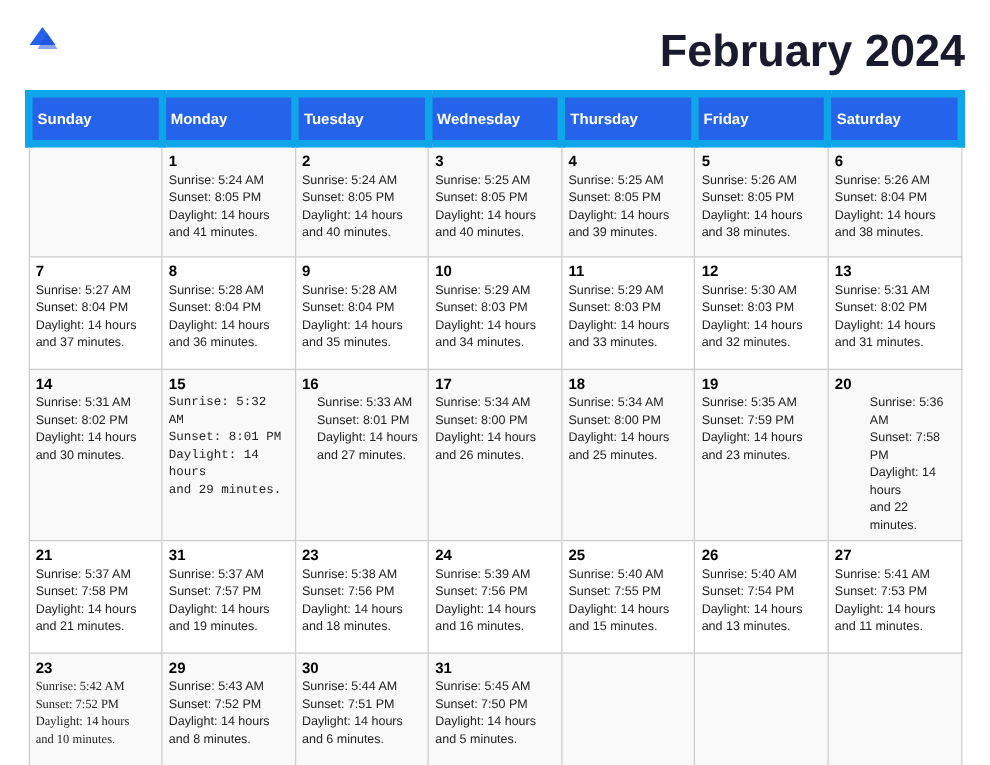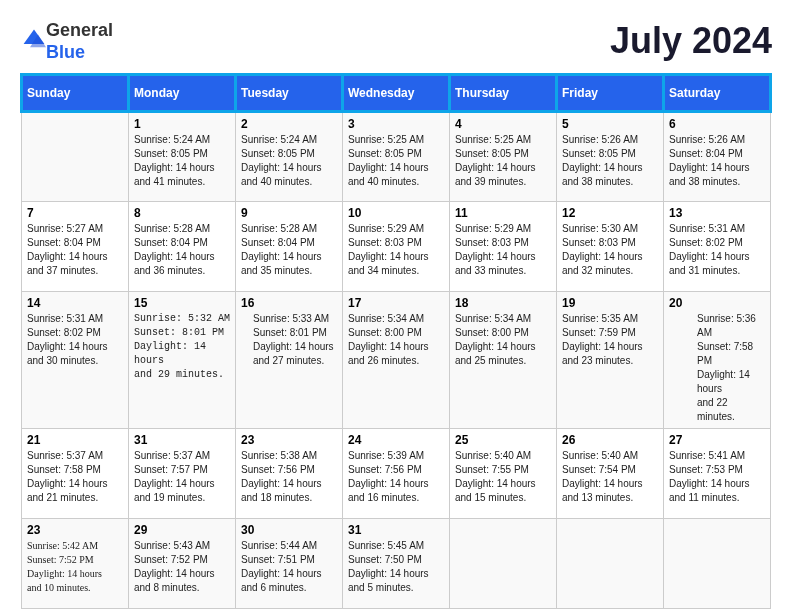--- a/index.html
+++ b/index.html
@@ -49,21 +49,21 @@
       border-collapse: collapse;
       font-size: 10.5px;
     }
     thead th {
       background-color: #2563eb;
       color: #fff;
       padding: 10px 4px;
       text-align: left;
       font-size: 12px;
       font-weight: bold;
-      border: 3px solid #0ea5e9;
+      border: 6px solid #0ea5e9;
     }
     tbody td {
       border: 1px solid #ccc;
       padding: 4px 5px;
       vertical-align: top;
       width: calc(100% / 7);
       height: 90px;
     }
     .day-number {
       font-weight: bold;
@@ -90,27 +90,23 @@
 <body>
 
 <div class="header">
   <div class="logo">
     <div>
       <svg class="logo-icon" viewBox="0 0 30 30">
         <polygon points="15,2 28,20 2,20" fill="#2563eb"></polygon>
         <polygon points="20,8 30,24 10,24" fill="#1d4ed8" opacity="0.5"></polygon>
       </svg>
     </div>
-    <div class="logo-text">
-      <div class="logo-general">General</div>
-      <div class="logo-blue">Blue</div>
-    </div>
   </div>
   <div class="title-block">
-    <div class="month-title">July 2024</div>
+    <div class="month-title">February 2024</div>
   </div>
 </div>
 
 <table>
   <thead>
     <tr>
     <th>Sunday</th>
         <th>Monday</th>
         <th>Tuesday</th>
         <th>Wednesday</th>

